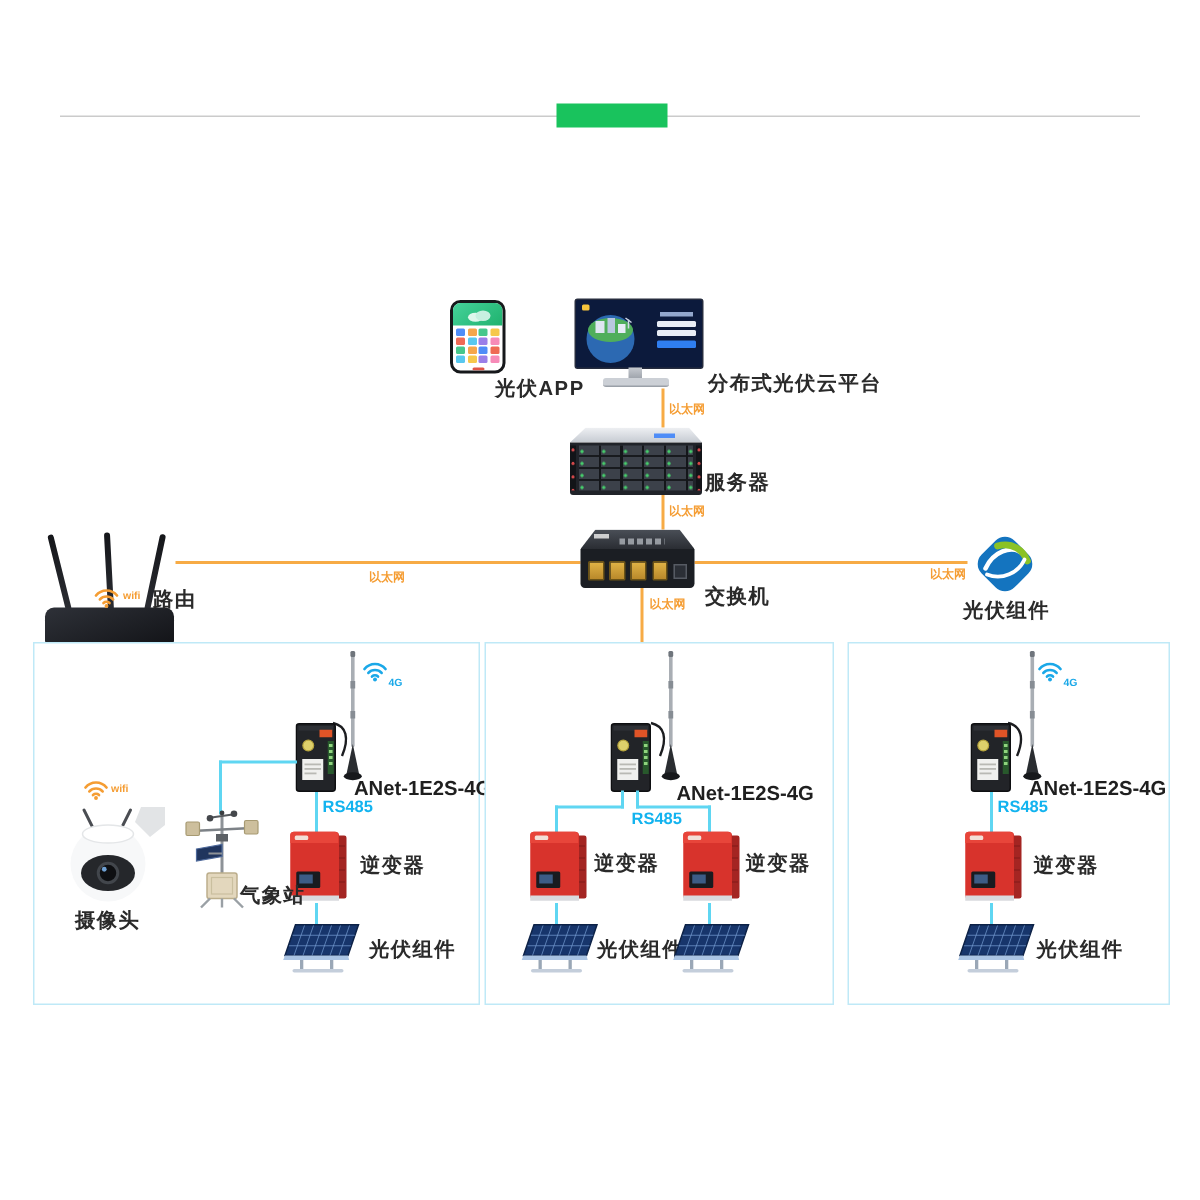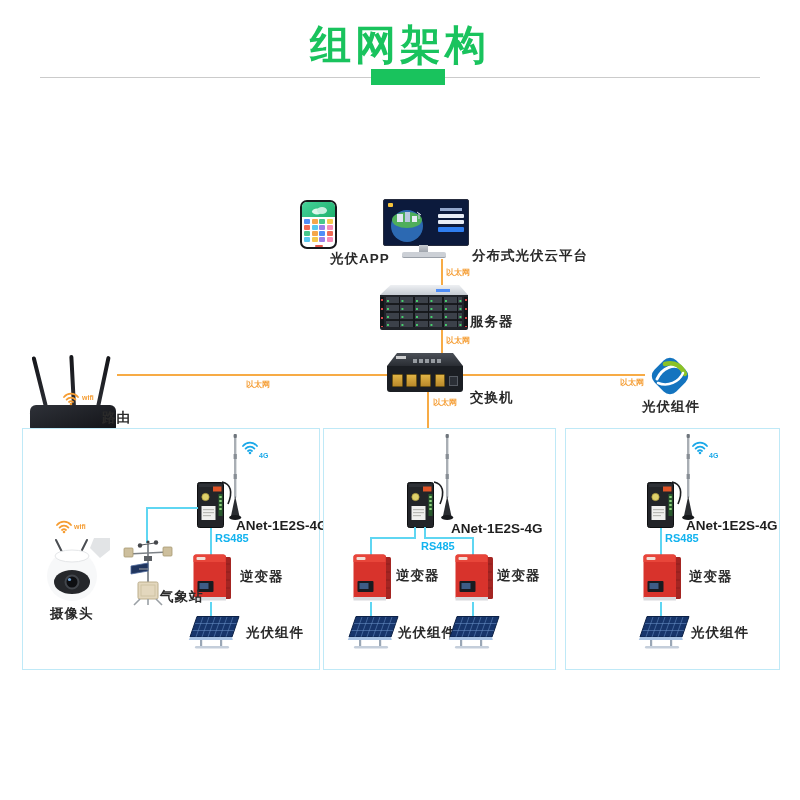--- a/index.html
+++ b/index.html
@@ -63,21 +63,20 @@
   
   .router{width:86px;height:76px;position:relative;}
   .ant{position:absolute;bottom:24px;width:3.5px;height:52px;background:linear-gradient(#15161a,#2b2d33);border-radius:2px;transform-origin:bottom center;}
   .router-body{position:absolute;bottom:0;width:86px;height:26px;background:linear-gradient(160deg,#2e3138,#121317);border-radius:6px 6px 4px 4px;box-shadow:0 2.5px 0 #0b0c0e;}
 </style>
 </head>
 <body>
 
 <div class="stage">
 
-  <div class="abs title">组网架构</div>
   <div class="abs rule"></div>
   <div class="abs rule-accent"></div>
 
   <div class="abs phone" style="left:300px;top:200px">
     <div class="phone-hero">
       <svg width="18" height="10">
         <ellipse cx="7" cy="6.5" rx="5" ry="3" fill="#dff7ec"></ellipse>
         <ellipse cx="12" cy="5.5" rx="5" ry="3.5" fill="#c8f0e0"></ellipse>
       </svg>
     </div>
@@ -173,21 +172,21 @@
   <svg width="18" height="15" viewBox="0 0 18 15">
     <g fill="none" stroke="currentColor" stroke-width="1.8" stroke-linecap="round">
       <path d="M2 6 A 9 9 0 0 1 16 6"></path>
       <path d="M4.6 8.6 A 6 6 0 0 1 13.4 8.6"></path>
       <path d="M7 11 A 3 3 0 0 1 11 11"></path>
     </g>
     <circle cx="9" cy="13" r="1.3" fill="currentColor"></circle>
   </svg>
 </span>
   <span class="abs mini" style="left:82px;top:394px;color:var(--label-orange)">wifi</span>
-  <span class="abs lbl" style="left:102px;top:409px">路由</span>
+  <span class="abs lbl" style="left:102px;top:391px">路由</span>
 
   <span class="abs" style="left:648px;top:354px">
   <svg width="44" height="44" viewBox="0 0 44 44">
     <g transform="rotate(45 22 22)">
           <rect x="6.5" y="6.5" width="31" height="31" rx="9" fill="#1474bf"></rect>
         </g>
     <path d="M9 25 C 14 14, 26 9, 34 15" stroke="#ffffff" stroke-width="3" fill="none" stroke-linecap="round"></path>
     <path d="M17 10 C 27 7, 34 13, 37 20" stroke="#8bc225" stroke-width="4.5" fill="none" stroke-linecap="round"></path>
     <path d="M10 29 C 20 33, 31 28, 35 19" stroke="#ffffff" stroke-width="2.5" fill="none" stroke-linecap="round"></path>
   </svg>

